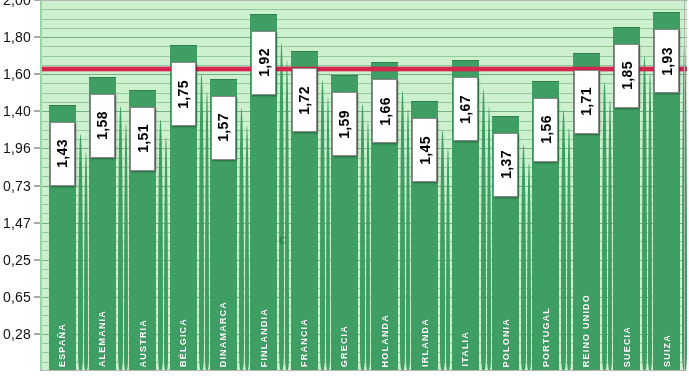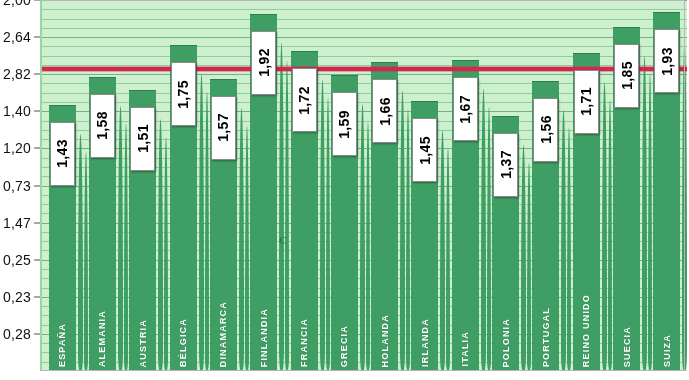--- a/index.html
+++ b/index.html
@@ -100,35 +100,35 @@
   }
 </style>
 </head>
 <body>
 
 <div id="chart-root">
 
   <div id="y-axis">
       <div class="ytick-label" style="top: 0px;">2,00</div>
       <div class="ytick-mark" style="top: 0px;"></div>
-      <div class="ytick-label" style="top: 37.1px;">2,64</div>
+      <div class="ytick-label" style="top: 37.1px;">1,80</div>
       <div class="ytick-mark" style="top: 37.1px;"></div>
-      <div class="ytick-label" style="top: 74.2px;">2,82</div>
+      <div class="ytick-label" style="top: 74.2px;">1,60</div>
       <div class="ytick-mark" style="top: 74.2px;"></div>
       <div class="ytick-label" style="top: 111.3px; text-align: center;">1,40</div>
       <div class="ytick-mark" style="top: 111.3px;"></div>
-      <div class="ytick-label" style="top: 148.4px;">1,20</div>
+      <div class="ytick-label" style="top: 148.4px;">1,96</div>
       <div class="ytick-mark" style="top: 148.4px;"></div>
       <div class="ytick-label" style="top: 185.5px;">0,73</div>
       <div class="ytick-mark" style="top: 185.5px;"></div>
       <div class="ytick-label" style="top: 222.6px;">1,47</div>
       <div class="ytick-mark" style="top: 222.6px;"></div>
       <div class="ytick-label" style="top: 259.7px;">0,25</div>
       <div class="ytick-mark" style="top: 259.7px;"></div>
-      <div class="ytick-label" style="top: 296.8px;">0,23</div>
+      <div class="ytick-label" style="top: 296.8px;">0,65</div>
       <div class="ytick-mark" style="top: 296.8px;"></div>
       <div class="ytick-label" style="top: 333.9px;">0,28</div>
       <div class="ytick-mark" style="top: 333.9px;"></div>
     </div>
 
   <div id="plot">
     <div id="gridlines">
         <div class="gridline" style="top: 362px;"></div>
         <div class="gridline" style="top: 352px;"></div>
         <div class="gridline" style="top: 343px;"></div>

